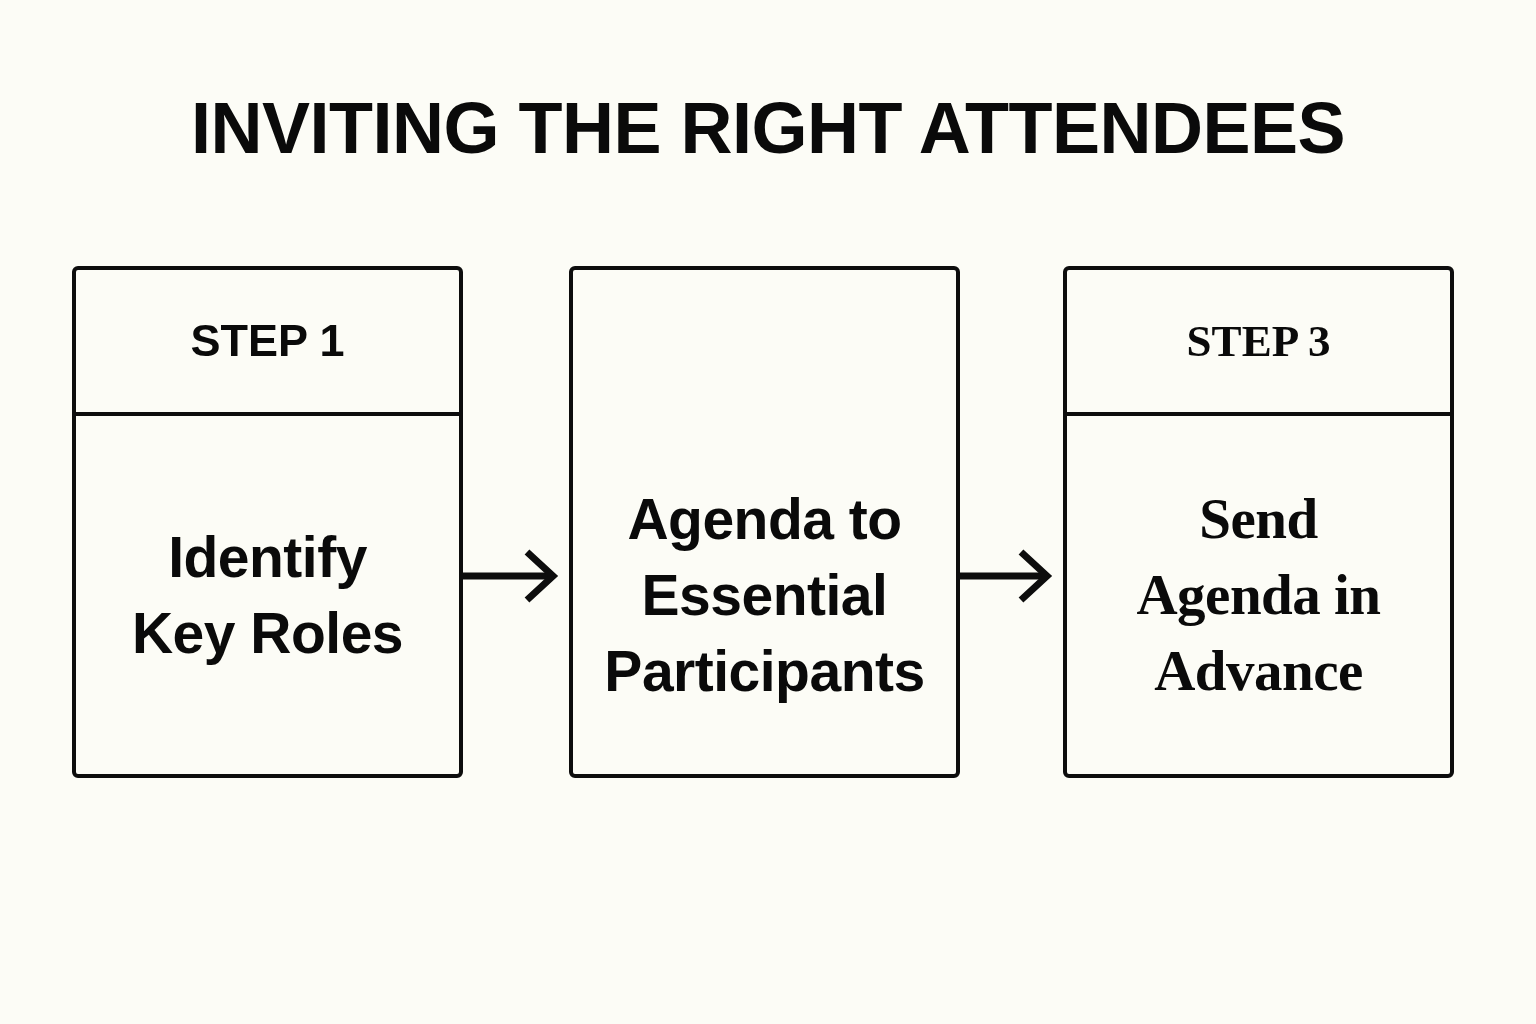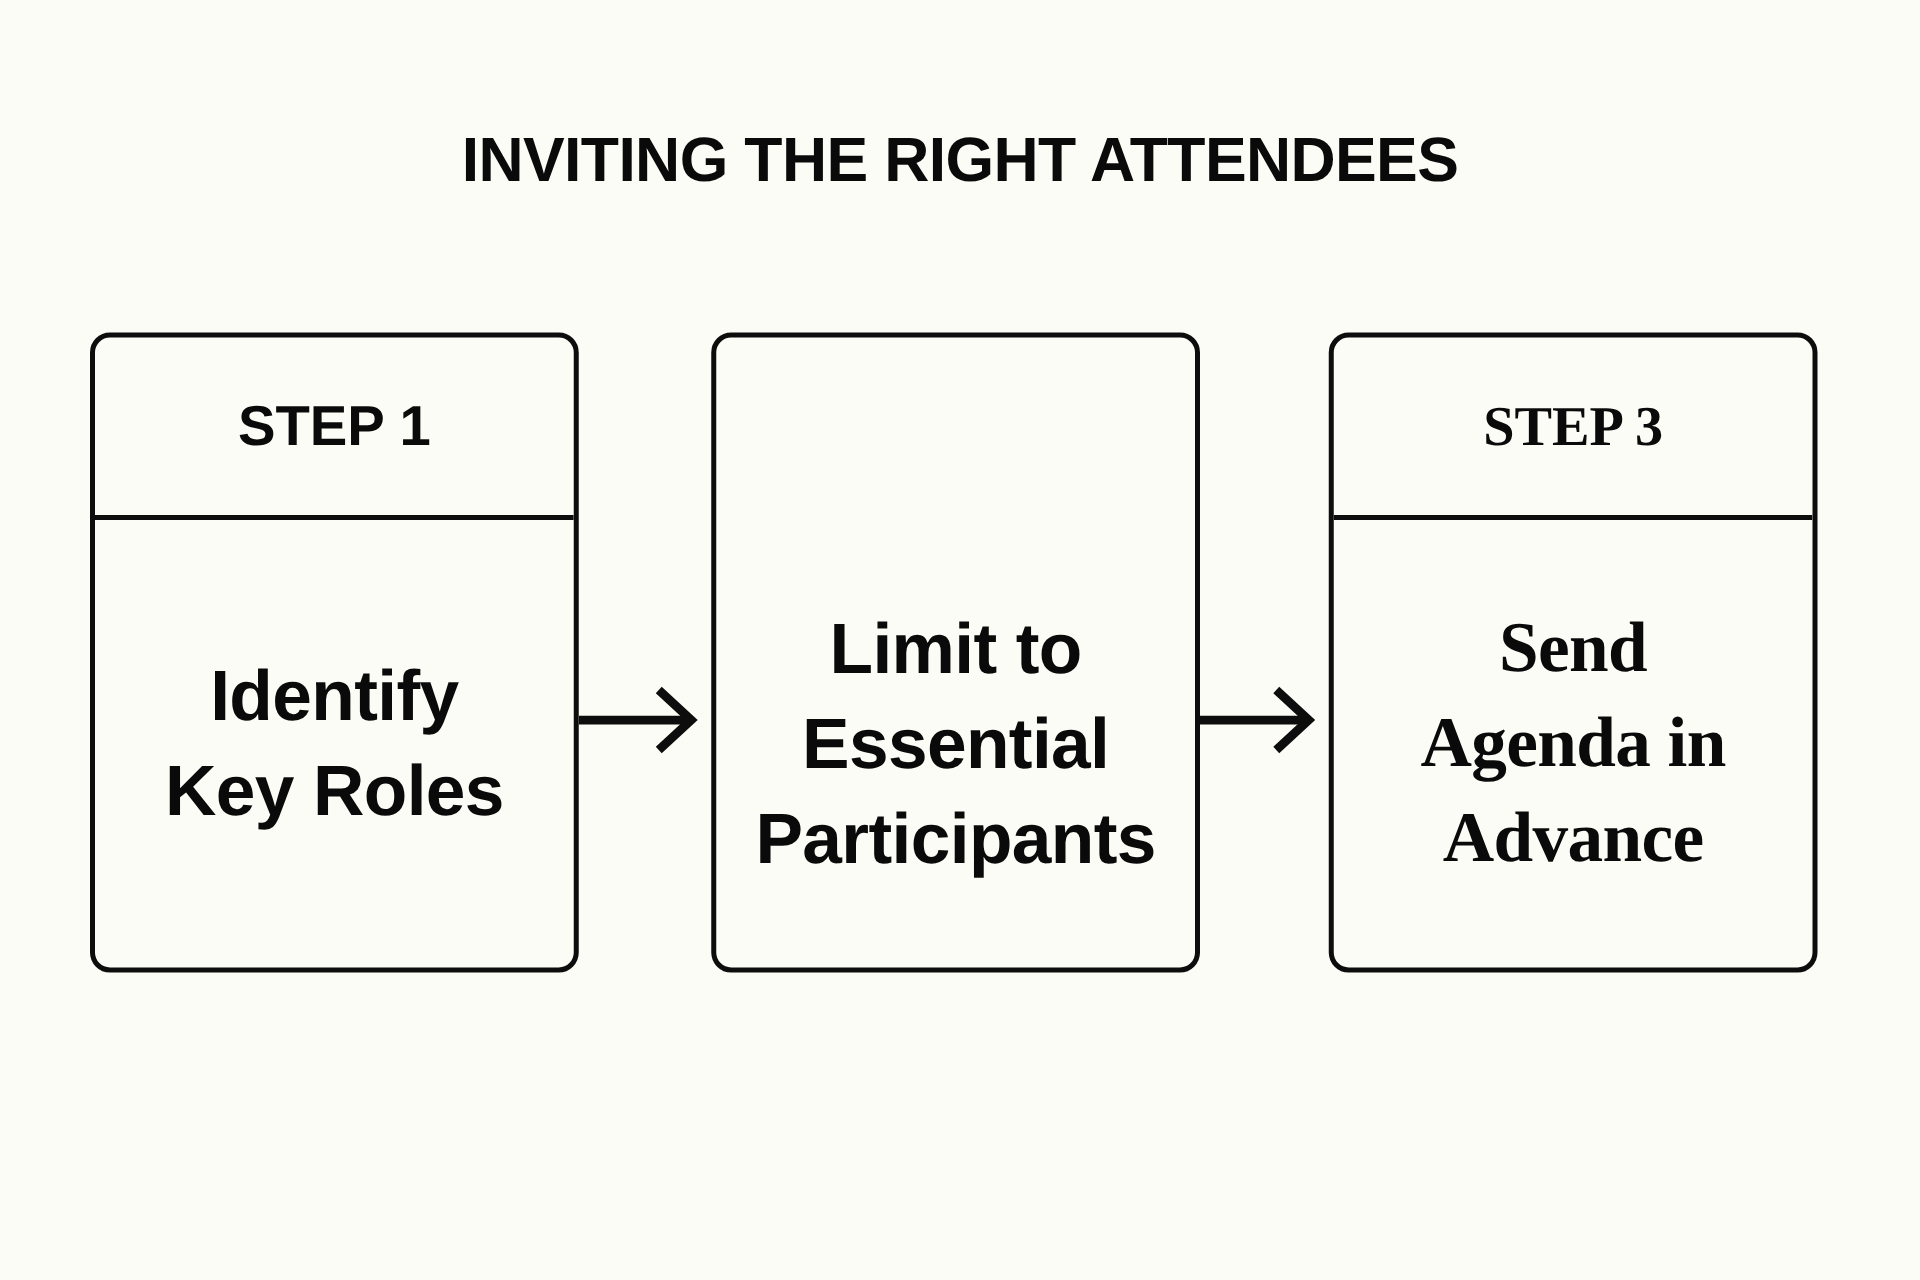--- a/index.html
+++ b/index.html
@@ -21,21 +21,21 @@
     height: 1024px;
   }
 
   
   .title {
     position: absolute;
     top: 88px;
     left: 0;
     width: 1536px;
     text-align: center;
-    font-size: 50px;
+    font-size: 72px;
     font-weight: 700;
     letter-spacing: -0.5px;
     line-height: 80px;
     color: #0a0a0a;
     white-space: nowrap;
   }
 
   
   .flow {
     position: absolute;
@@ -45,21 +45,21 @@
     height: 512px;
   }
 
   .step-box {
     position: absolute;
     top: 0;
     width: 391px;
     height: 512px;
     box-sizing: border-box;
     border: 4px solid #0d0d0d;
-    border-radius: 16px;
+    border-radius: 6px;
     background: #fcfcf6;
     overflow: hidden;
   }
   .step-box.s1 { left: 0px; }
   .step-box.s2 { left: 497px; }
   .step-box.s3 { left: 991px; font-family: Liberation Serif, serif; }
 
   .step-header {
     position: absolute;
     top: 0;
@@ -135,21 +135,21 @@
 
     <div class="arrow a1">
       <svg width="104" height="76" viewBox="0 0 104 76" aria-hidden="true">
         <path d="M0 38 H88" stroke="#0d0d0d" stroke-width="7" fill="none"></path>
         <path d="M64 14 L90 38 L64 62" stroke="#0d0d0d" stroke-width="7" fill="none" stroke-linecap="butt" stroke-linejoin="miter"></path>
       </svg>
     </div>
 
     <div class="step-box s2">
       <div class="step-body">
-        <span class="step-body-label">Limit to
+        <span class="step-body-label">Agenda to
 Essential
 Participants</span>
       </div>
     </div>
 
     <div class="arrow a2">
       <svg width="104" height="76" viewBox="0 0 104 76" aria-hidden="true">
         <path d="M0 38 H88" stroke="#0d0d0d" stroke-width="7" fill="none"></path>
         <path d="M64 14 L90 38 L64 62" stroke="#0d0d0d" stroke-width="7" fill="none" stroke-linecap="butt" stroke-linejoin="miter"></path>
       </svg>

